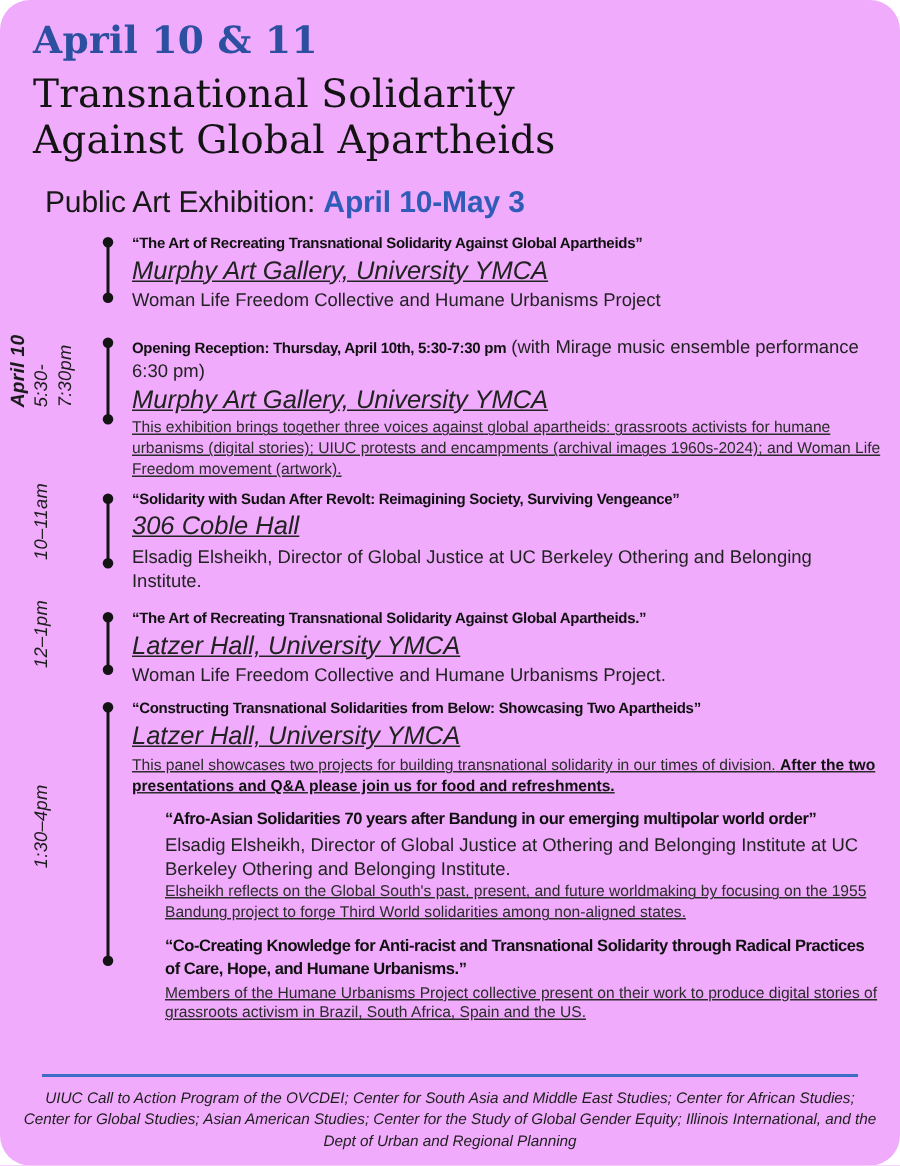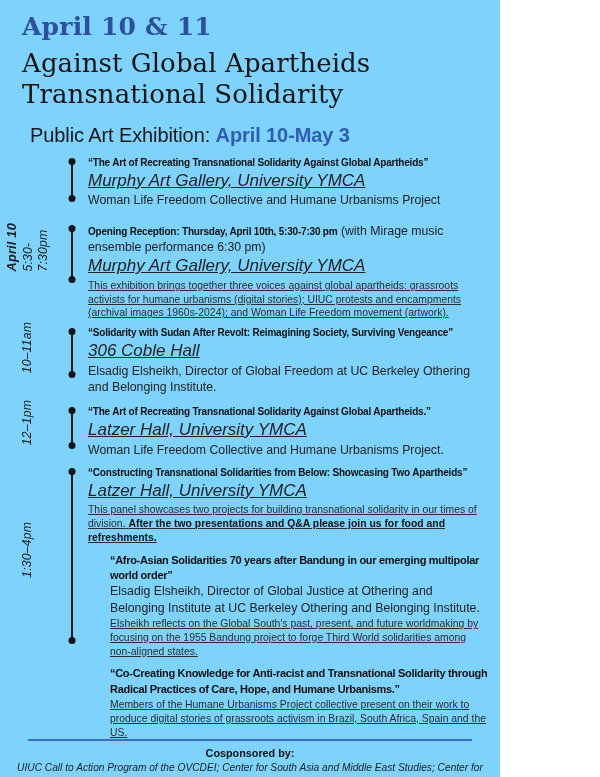--- a/index.html
+++ b/index.html
@@ -1,20 +1,20 @@
 <!DOCTYPE html>
 <html><head>
 <meta charset="utf-8">
 <style>
   html,body{margin:0;padding:0;}
   .page{
-    width:500px;height:777px;box-sizing:border-box;
-    background:#7dd3fc;color:#1d1d1d;
+    width:600px;height:777px;box-sizing:border-box;
+    background:#f0abfc;color:#1d1d1d;
     font-family:"Liberation Sans",sans-serif;
-    display:flex;flex-direction:column;overflow:hidden;position:relative;
+    display:flex;flex-direction:column;overflow:hidden;position:relative;border-radius:20px;
   }
   
   .masthead{padding:13px 20px 0 22px;}
   .masthead-dates{
     font-family:"DejaVu Serif",serif;font-weight:700;font-size:25px;
     color:#2d4f9f;line-height:1.1;letter-spacing:.2px;
   }
   .masthead-title{
     font-family:"DejaVu Serif",serif;font-size:26px;color:#131313;
     line-height:1.22;margin-top:7px;font-weight:500;letter-spacing:.1px;
@@ -60,22 +60,22 @@
   }
 </style>
 </head>
 <body>
 
 <div class="page">
 
   <div class="masthead">
     <div class="masthead-dates">April 10 &amp; 11</div>
     <div class="masthead-title">
+      <div>Transnational Solidarity</div>
       <div>Against Global Apartheids</div>
-      <div>Transnational Solidarity</div>
     </div>
   </div>
 
   <div>
     <div class="section-heading">
       <span>Public Art Exhibition: </span><span class="dates">April 10-May 3</span>
     </div>
 
     <div class="event mb14">
       <div class="lblcell"></div>
@@ -116,21 +116,21 @@
     <div class="event mb10">
       <div class="lblcell h42">
         <div class="rot">10–11am</div>
       </div>
       <div class="tlcell">
           <div class="tl h42"></div>
         </div>
       <div class="content">
         <div class="ev-title">“Solidarity with Sudan After Revolt: Reimagining Society, Surviving Vengeance”</div>
         <div class="ev-venue">306 Coble Hall</div>
-        <div class="ev-people">Elsadig Elsheikh, Director of Global Freedom at UC Berkeley Othering and Belonging Institute.</div>
+        <div class="ev-people">Elsadig Elsheikh, Director of Global Justice at UC Berkeley Othering and Belonging Institute.</div>
       </div>
     </div>
 
     <div class="event mb8">
       <div class="lblcell h34">
         <div class="rot">12–1pm</div>
       </div>
       <div class="tlcell">
           <div class="tl h34"></div>
         </div>
@@ -165,17 +165,16 @@
         <div class="sub">
           <div class="ev-title">“Co-Creating Knowledge for Anti-racist and Transnational Solidarity through Radical Practices of Care, Hope, and Humane Urbanisms.”</div>
           <div class="ev-desc">Members of the Humane Urbanisms Project collective present on their work to produce digital stories of grassroots activism in Brazil, South Africa, Spain and the US.</div>
         </div>
       </div>
     </div>
   </div>
 
   <div class="footer">
     <div class="divider"></div>
-    <div class="footer-label">Cosponsored by:</div>
     <div class="sponsors">UIUC Call to Action Program of the OVCDEI; Center for South Asia and Middle East Studies; Center for African Studies; Center for Global Studies; Asian American Studies; Center for the Study of Global Gender Equity; Illinois International, and the Dept of Urban and Regional Planning</div>
   </div>
 
 </div>
 
 </body></html>

